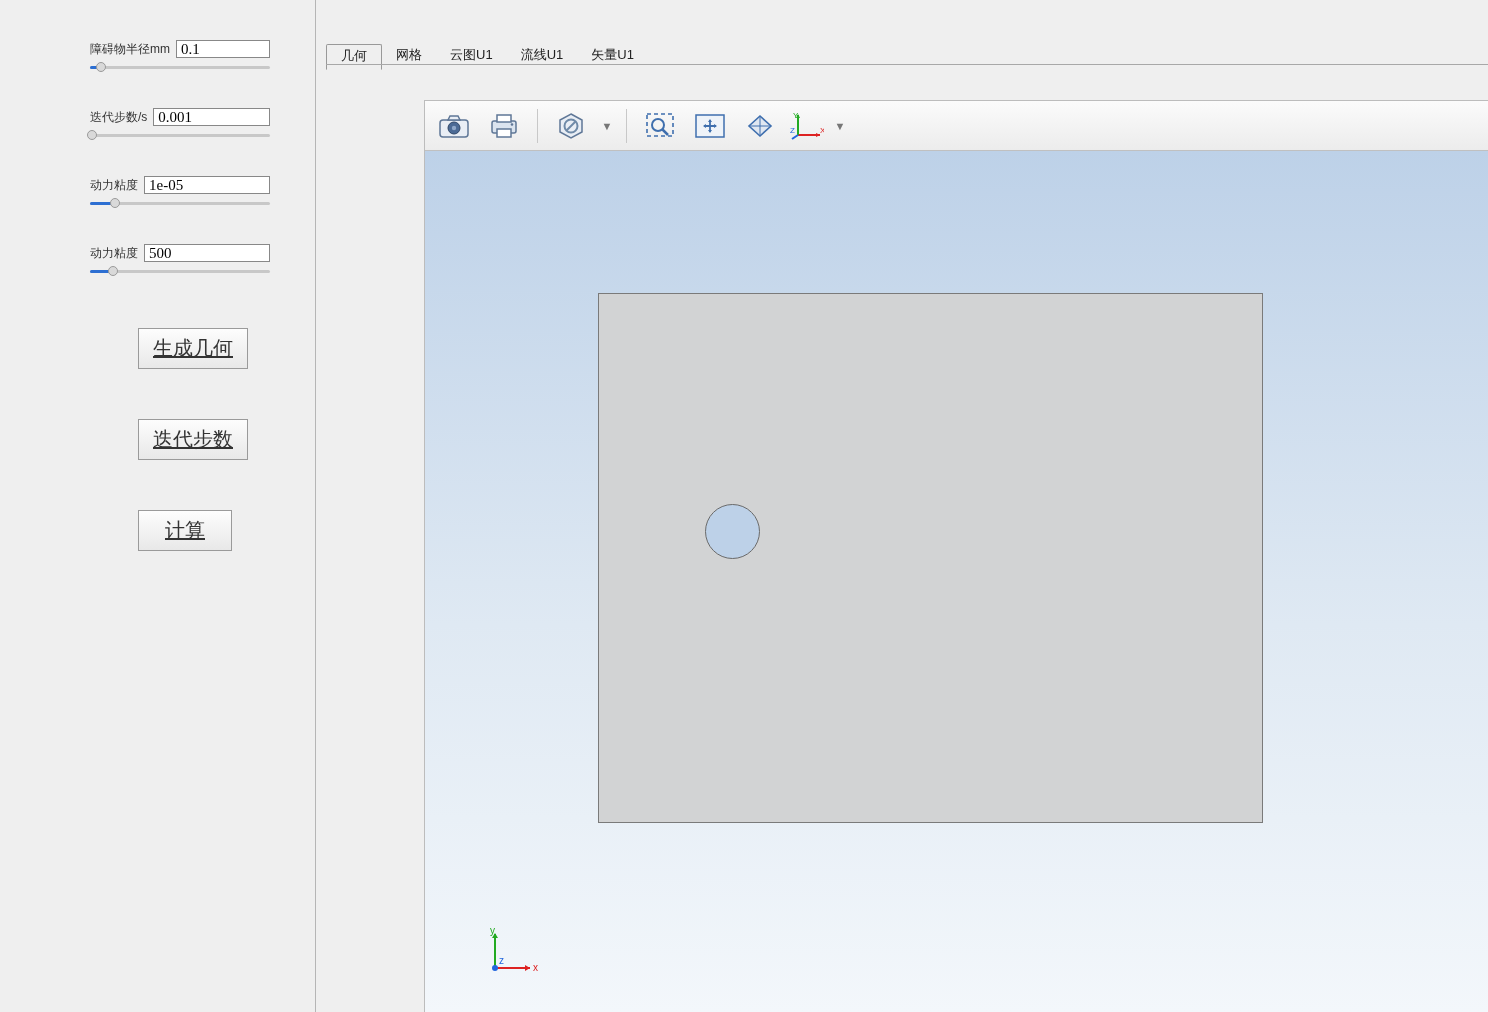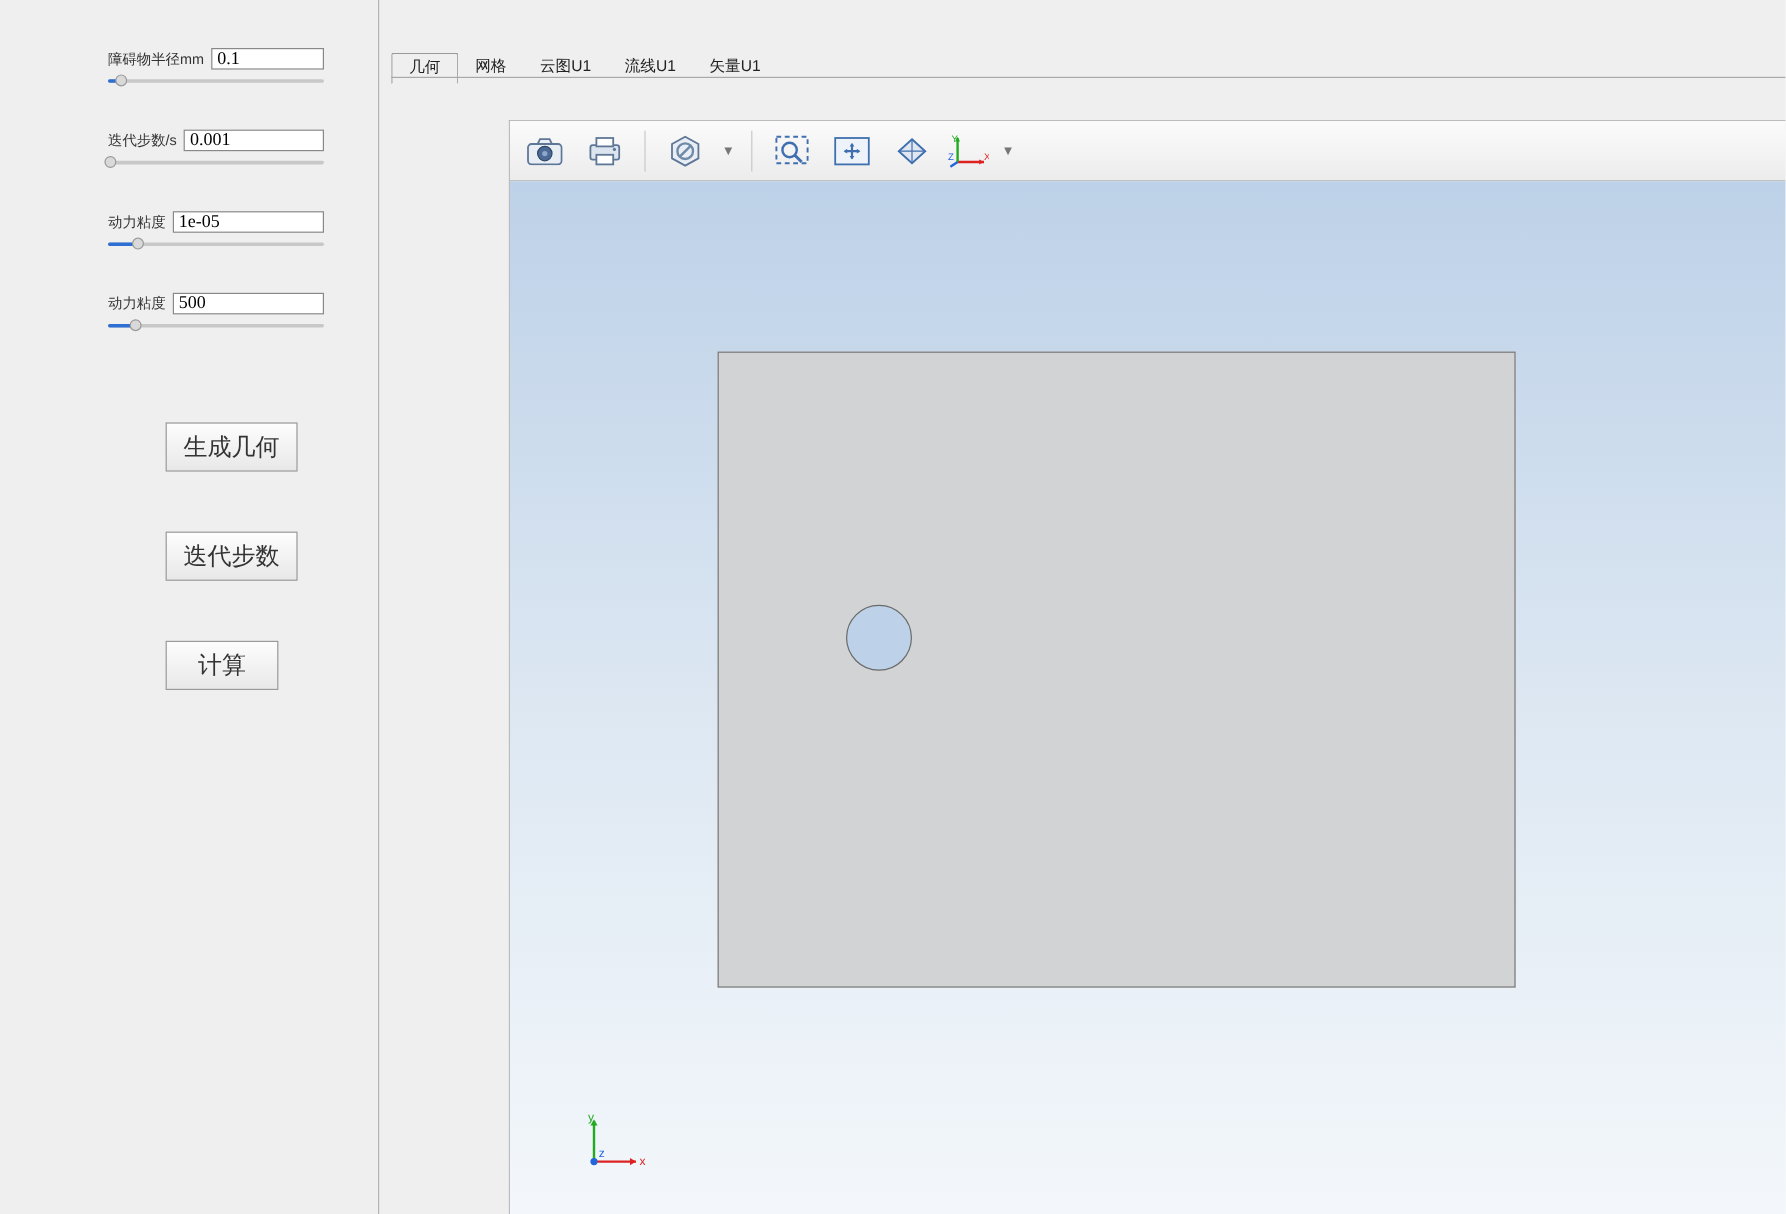--- a/index.html
+++ b/index.html
@@ -56,26 +56,27 @@
 }
 .slider-thumb {
   position: absolute;
   top: 0px;
   width: 10px; height: 10px;
   border-radius: 50%;
   background: #d9d9d9;
   border: 1px solid #9a9a9a;
 }
 .action-buttons {
-  margin-top: 76px;
+  margin-top: 52px;
   display: flex;
   flex-direction: column;
   gap: 50px;
   align-items: flex-start;
   padding-left: 48px;
+  text-decoration: underline;
 }
 .action-btn {
   font-family: "SimSun", serif;
   font-size: 20px;
   color: #333;
   background: linear-gradient(#fdfdfd,#e8e8e8);
   border: 1px solid #9a9a9a;
   padding: 6px 14px;
   min-width: 94px;
   text-align: center;

